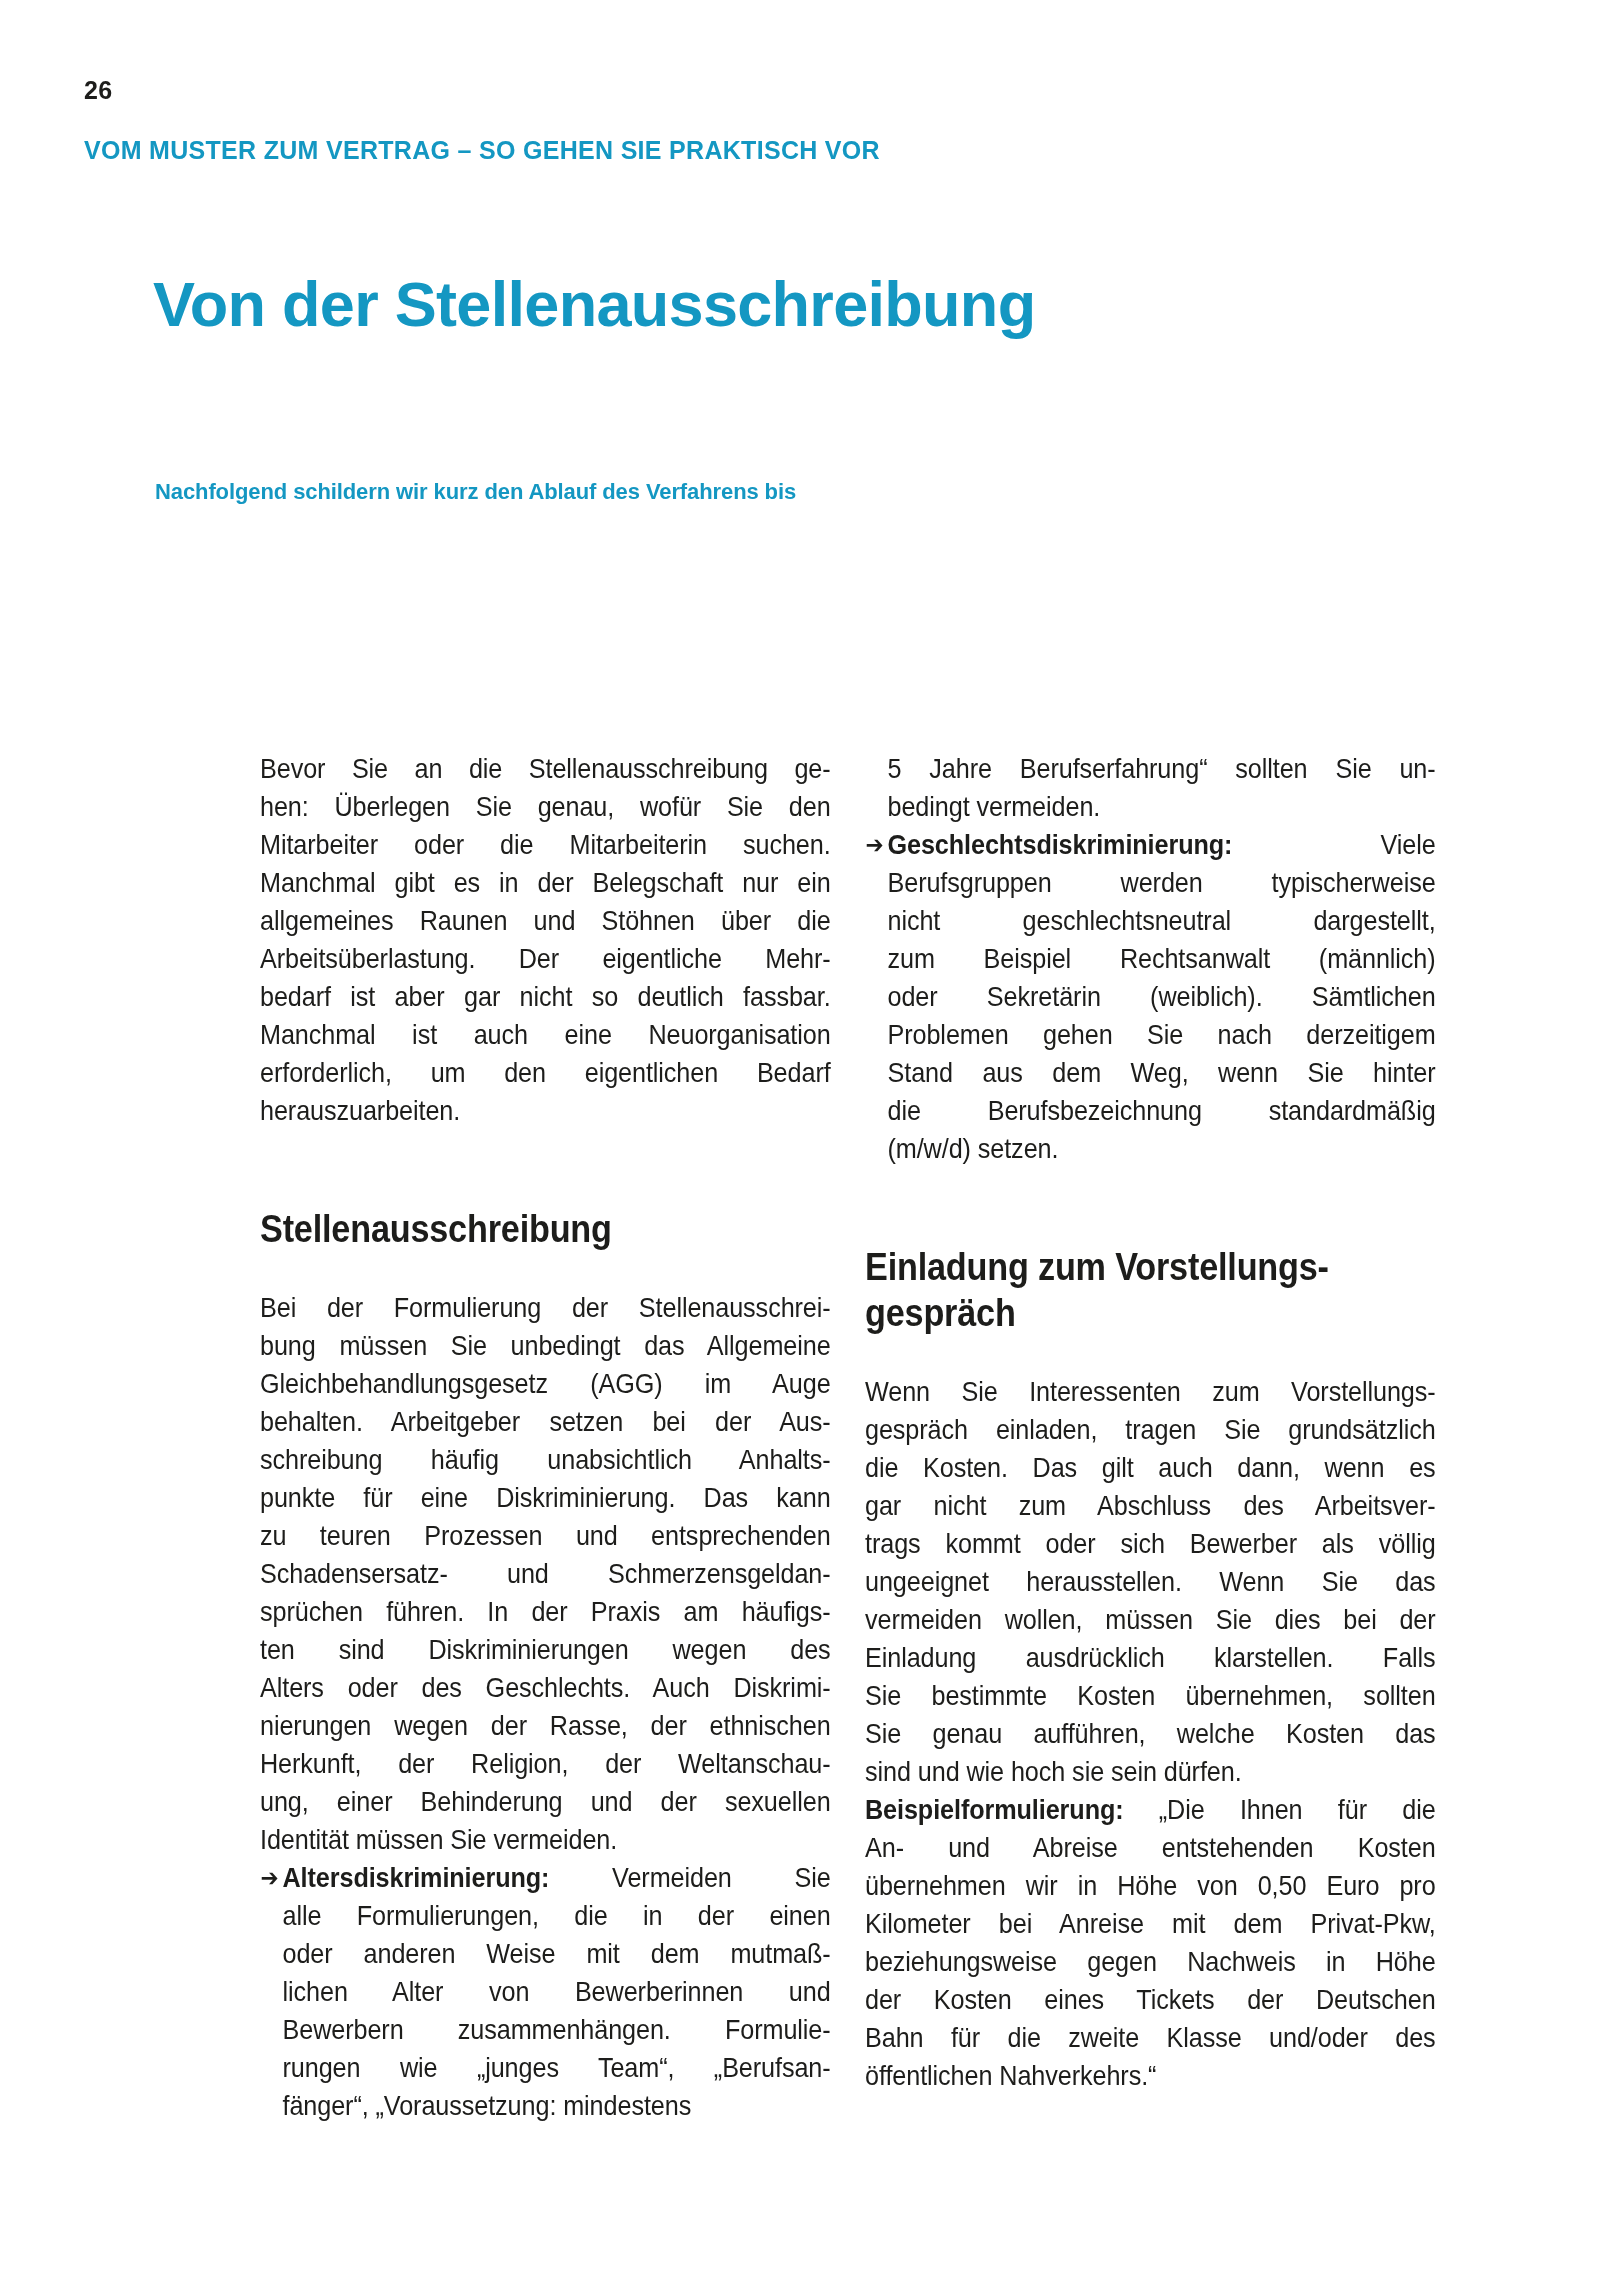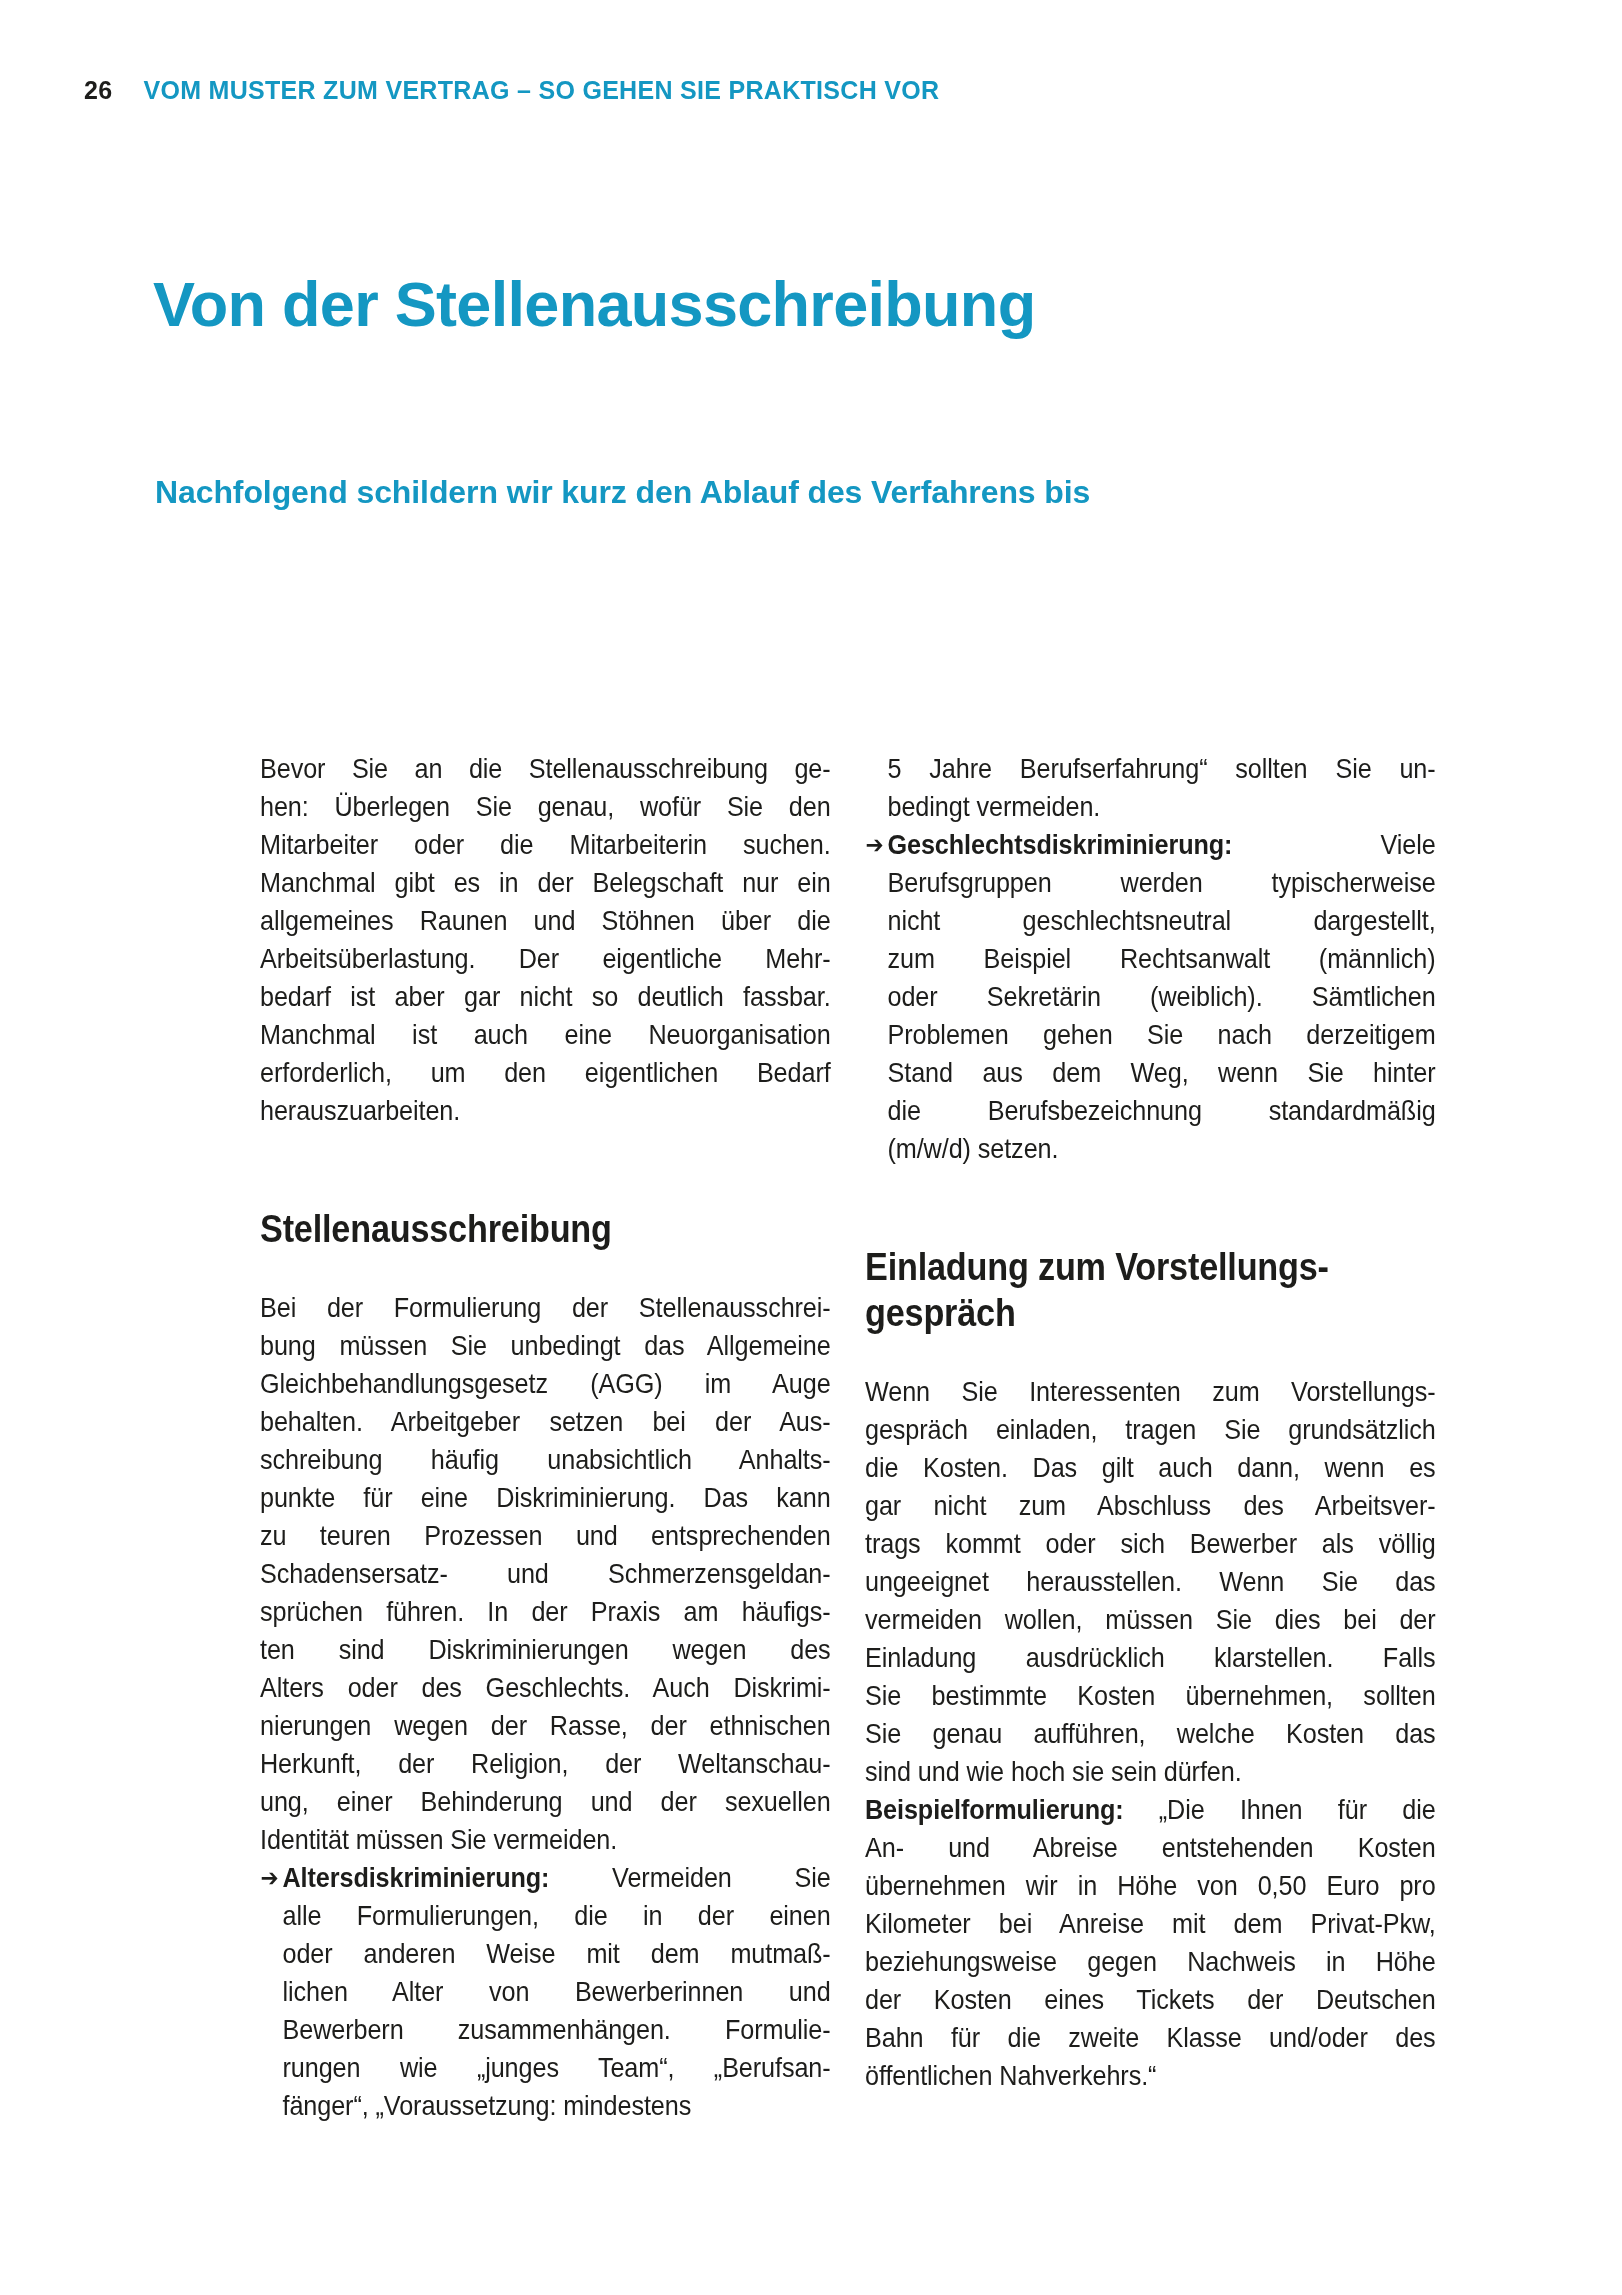--- a/index.html
+++ b/index.html
@@ -10,35 +10,35 @@
     background:#ffffff;
     overflow:hidden;
     font-family:"Liberation Sans", sans-serif;
     color:var(--ink,#1d1d1b);
   }
   
   .runhead{
     position:absolute;top:76px;left:84px;
     display:flex;align-items:baseline;gap:31px;
     font-size:25px;line-height:29px;font-weight:700;
-    letter-spacing:0.3px;white-space:nowrap;
+    letter-spacing:0.3px;white-space:nowrap;flex-direction:column;
   }
   .pagenum{color:var(--ink,#1d1d1b);}
   .runtitle{color:var(--accent,#1497c2);}
   
   .title{
     position:absolute;top:250px;left:145px;margin:8px;
     font-size:63px;line-height:92px;font-weight:700;
     color:var(--accent,#1497c2);letter-spacing:-0.7px;white-space:nowrap;
   }
   .title span{display:block;}
   
   .lead{
     position:absolute;top:467px;left:155px;margin:0;
-    font-size:32px;line-height:50px;font-weight:700;
+    font-size:22px;line-height:50px;font-weight:700;
     color:var(--accent,#1497c2);white-space:nowrap;letter-spacing:-0.1px;
   }
   .lead span{display:block;}
   
   .col{
     position:absolute;top:750px;width:634px;
     transform:scaleX(.90);transform-origin:0 0;
     font-size:28px;line-height:38px;
     color:var(--ink,#1d1d1b);
   }

